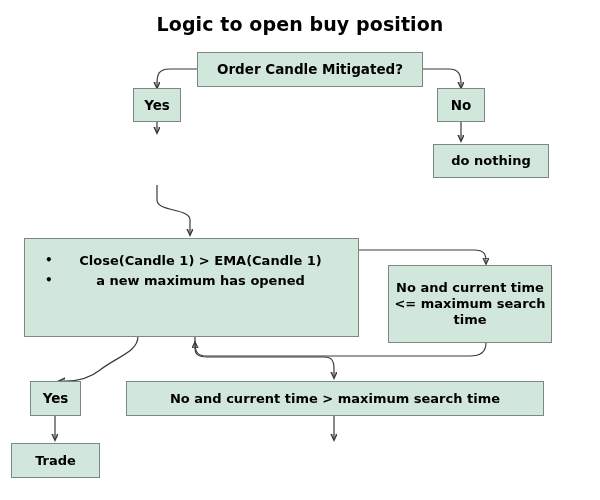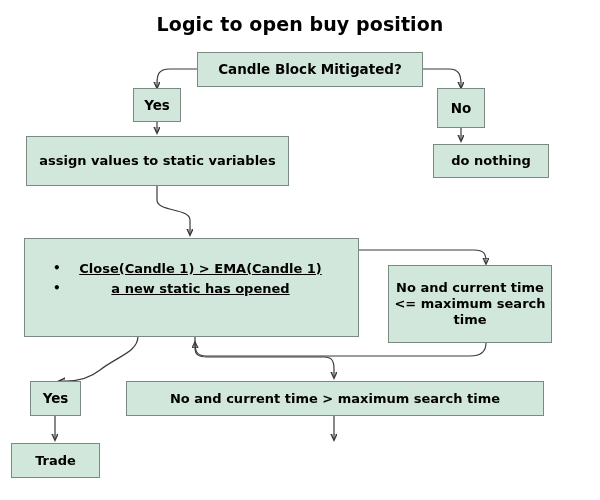--- a/index.html
+++ b/index.html
@@ -41,24 +41,23 @@
     padding: 1px 3px;
   }
   .node.small { font-size: 13.5px; }
   .node.med   { font-size: 13px; }
 
   .node.bullets {
     display: block;
     padding: 6px 8px 6px 8px;
   }
   .node.bullets ul {
-    margin: 16px;
+    margin: 8px;
     padding: 0 0 0 18px;
     list-style: none;
-    text-decoration: underline;
   }
   .node.bullets li {
     position: relative;
     text-align: center;
     font-size: 13px;
     font-weight: bold;
     margin: 1px 0 4px 0;
     line-height: 1.25;
   }
   .node.bullets li::before {
@@ -109,34 +108,33 @@
 
     <path d="M138,336 C138,352 118,356 100,370 C90,378 78,381 66,381 L59,381" marker-end="url(#arrow)"></path>
 
     <path d="M195,336 L195,348 C195,355 199,357 207,357 L324,357 C332,357 334,361 334,369 L334,378" marker-end="url(#arrow)"></path>
 
     <line x1="55" y1="416" x2="55" y2="440" marker-end="url(#arrow)"></line>
 
     <line x1="334" y1="416" x2="334" y2="440" marker-end="url(#arrow)"></line>
   </svg>
 
-  <div class="node small" style="left:197px; top:52px; width:226px; height:35px;">Candle Block Mitigated?</div>
+  <div class="node small" style="left:197px; top:52px; width:226px; height:35px;">Order Candle Mitigated?</div>
 
   <div class="node small" style="left:133px; top:88px; width:48px; height:34px;">Yes</div>
 
-  <div class="node small" style="left:437px; top:88px; width:48px; height:40px;">No</div>
+  <div class="node small" style="left:437px; top:88px; width:48px; height:34px;">No</div>
 
-  <div class="node med" style="left:26px; top:136px; width:263px; height:50px;">assign values to static variables</div>
 
   <div class="node med" style="left:403px; top:144px; width:116px; height:34px;margin-left:30px;">do nothing</div>
 
   <div class="node bullets" style="left:24px; top:238px; width:335px; height:99px;">
     <ul>
       <li>Close(Candle 1) &gt; EMA(Candle 1)</li>
-      <li>a new static has opened</li>
+      <li>a new maximum has opened</li>
     </ul>
   </div>
 
   <div class="node med" style="left:388px; top:265px; width:164px; height:78px;">No and current time &lt;= maximum search time</div>
 
   <div class="node small" style="left:30px; top:381px; width:51px; height:35px;">Yes</div>
 
   <div class="node med" style="left:126px; top:381px; width:418px; height:35px;">No and current time &gt; maximum search time</div>
 
   <div class="node med" style="left:11px; top:443px; width:89px; height:35px;">Trade</div>

